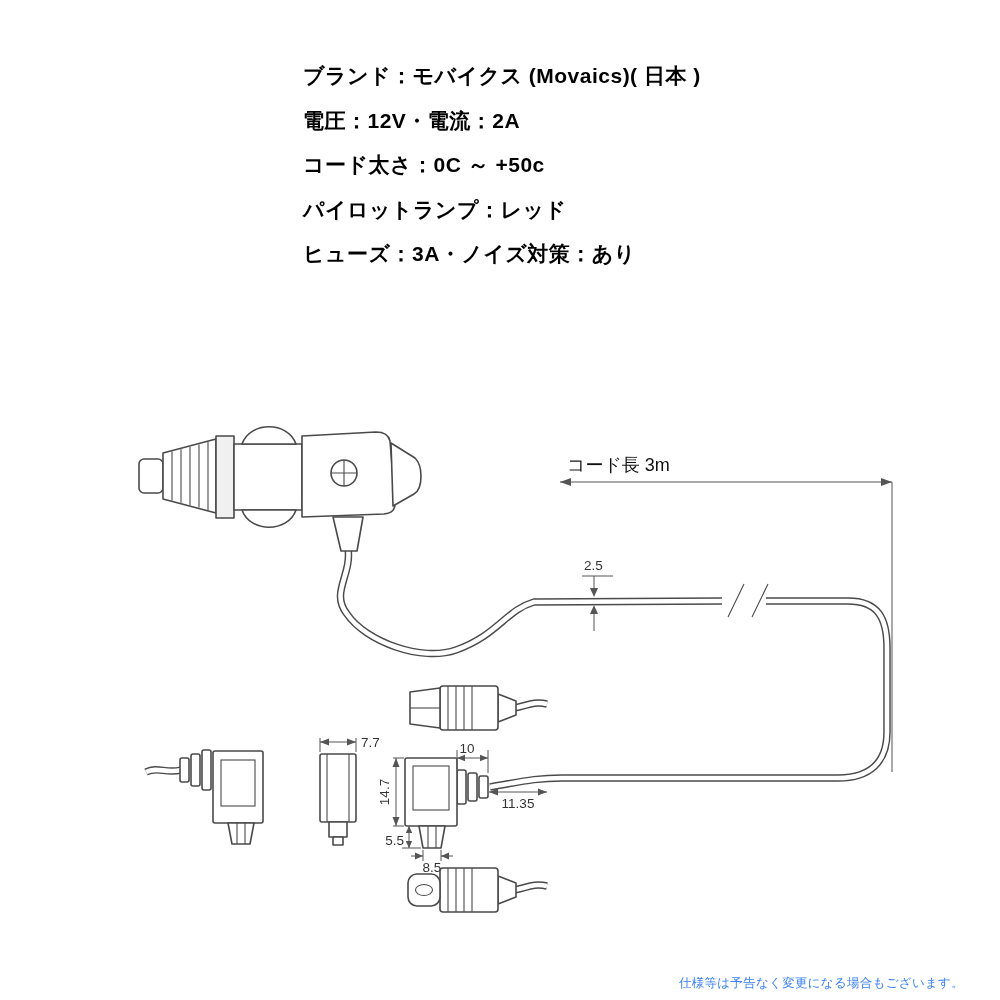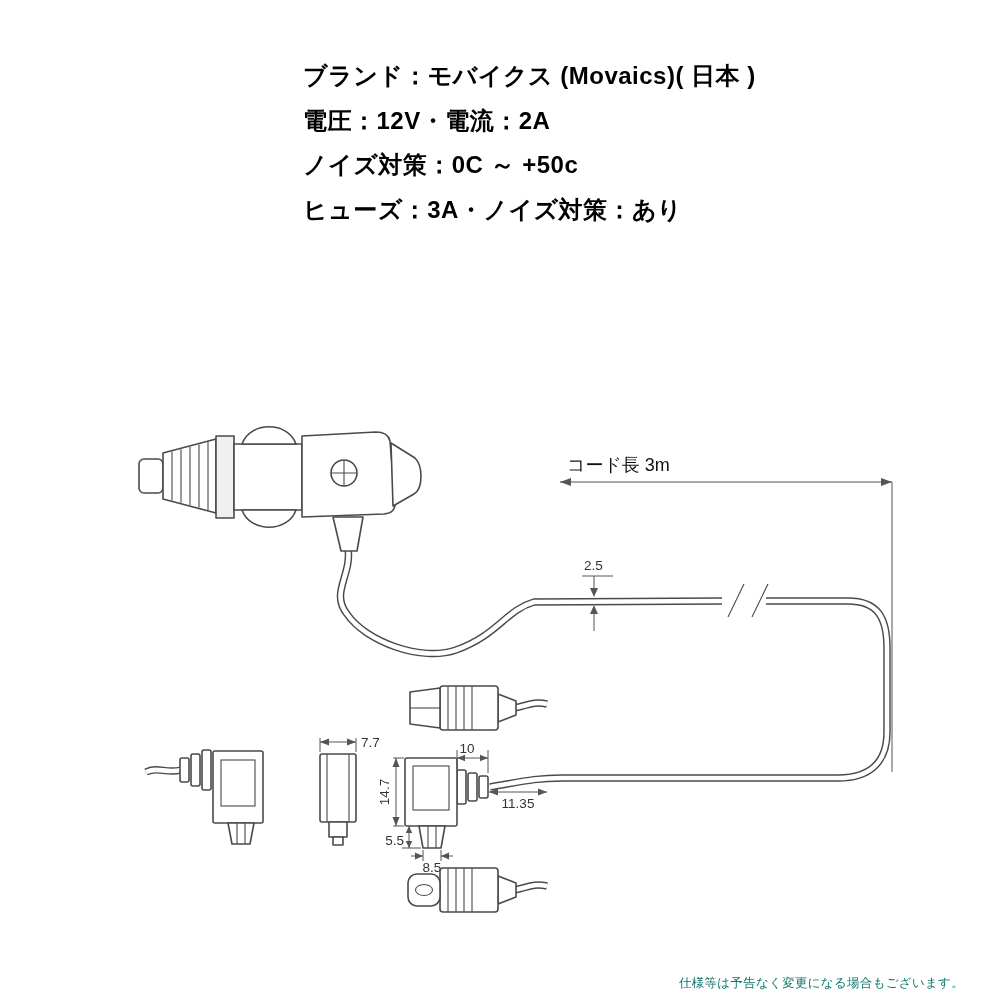--- a/index.html
+++ b/index.html
@@ -2,47 +2,48 @@
 <html><head>
 <meta charset="utf-8">
 <style>
   html,body{margin:0;padding:0;background:#fff;}
   .canvas{
     position:relative;width:1000px;height:1000px;background:#ffffff;overflow:hidden;
     font-family:"Liberation Sans","DejaVu Sans",sans-serif;color:#000;
   }
   .spec-block{
     position:absolute;left:303px;top:54px;
-    font-size:24px;font-weight:700;line-height:44.5px;letter-spacing:0.5px;color:#000;
+    font-size:21px;font-weight:700;line-height:44.5px;letter-spacing:0.5px;color:#000;
     white-space:nowrap;
   }
   .footer-note{
     position:absolute;top:975px;right:36px;
-    font-size:12.5px;color:#0f766e;letter-spacing:0.3px;white-space:nowrap;
+    font-size:12.5px;color:#3b82f6;letter-spacing:0.3px;white-space:nowrap;
   }
   svg{position:absolute;left:0;top:0;}
   .outline{fill:#ffffff;stroke:#4a4a4a;stroke-width:1.6;stroke-linejoin:round;}
   .shade{fill:#f0f0f0;stroke:#4a4a4a;stroke-width:1.6;stroke-linejoin:round;}
   .detail{fill:none;stroke:#4a4a4a;stroke-width:1.1;}
   .tube-o{fill:none;stroke:#4a4a4a;stroke-width:7.5;}
   .tube-i{fill:none;stroke:#ffffff;stroke-width:4.6;}
   .dim{stroke:#555555;stroke-width:1;fill:none;}
   .arr{fill:#555555;stroke:none;}
   .dimtext{font-size:13.5px;fill:#333333;font-family:"Liberation Sans","DejaVu Sans",sans-serif;}
   .cordlabel{font-size:18px;fill:#111111;font-family:"Liberation Sans","DejaVu Sans",sans-serif;}
 </style>
 </head>
 <body>
 
 <div class="canvas">
 
   <div class="spec-block">
     <div>ブランド：モバイクス (Movaics)( 日本 )</div>
     <div>電圧：12V・電流：2A</div>
-    <div>ノイズ対策：0C ～ +50c</div>
+    <div>コード太さ：0C ～ +50c</div>
+    <div>パイロットランプ：レッド</div>
     <div>ヒューズ：3A・ノイズ対策：あり</div>
   </div>
 
   <svg width="1000" height="1000" viewBox="0 0 1000 1000">
 
     <g>
       <path class="tube-o" d="M348,548 C352,576 330,592 347,614 C366,642 422,662 456,650 C498,635 506,610 534,602 L722,601
            M766,601 L848,601 C878,601 887,618 887,648 L887,732 C887,762 870,778 838,778 L562,778 C534,778 520,782 490,787"></path>
       <path class="tube-i" d="M348,548 C352,576 330,592 347,614 C366,642 422,662 456,650 C498,635 506,610 534,602 L722,601
            M766,601 L848,601 C878,601 887,618 887,648 L887,732 C887,762 870,778 838,778 L562,778 C534,778 520,782 490,787"></path>

